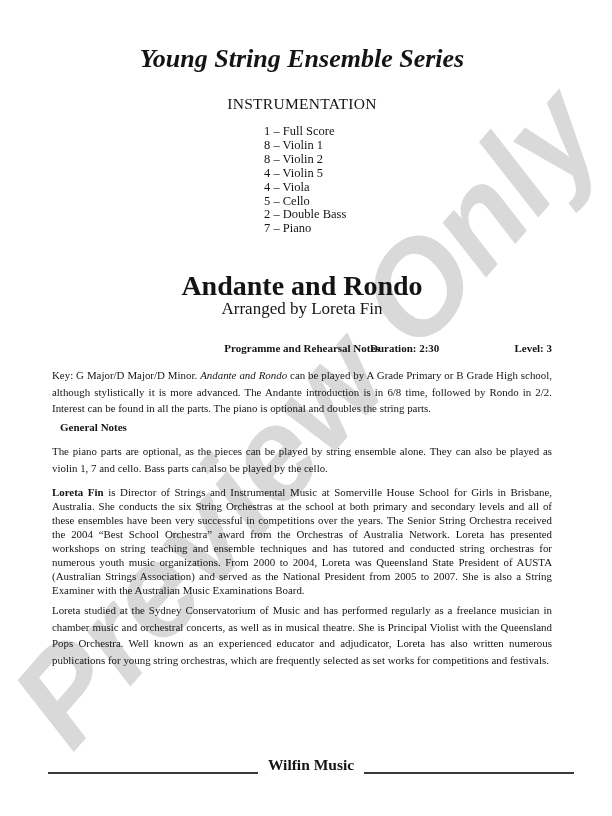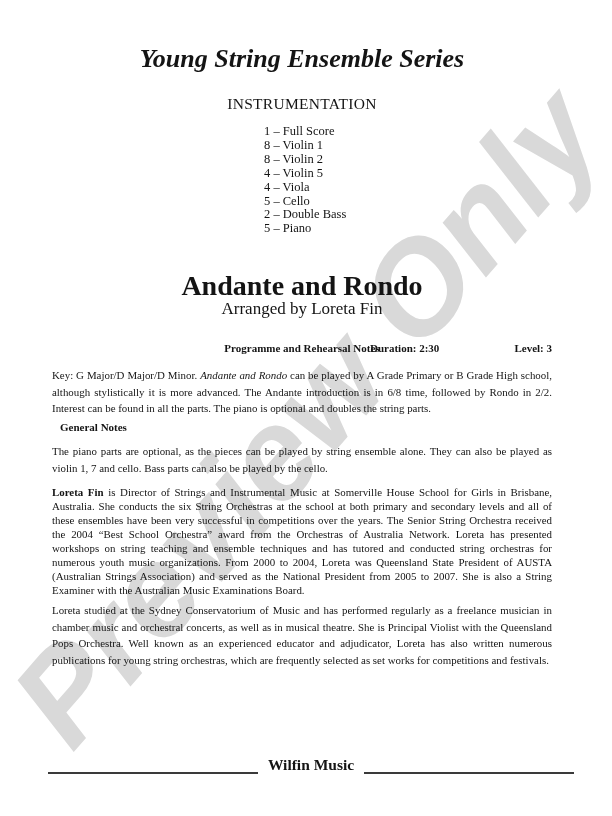--- a/index.html
+++ b/index.html
@@ -91,21 +91,21 @@
     <h2 class="instr-heading centered">INSTRUMENTATION</h2>
 
     <div class="instr-list">
       <div>1 – Full Score</div>
       <div>8 – Violin 1</div>
       <div>8 – Violin 2</div>
       <div>4 – Violin 5</div>
       <div>4 – Viola</div>
       <div>5 – Cello</div>
       <div>2 – Double Bass</div>
-      <div>5 – Piano</div>
+      <div>7 – Piano</div>
     </div>
 
     <h1 class="piece-title centered">Andante and Rondo</h1>
 
     <p class="arranger centered">Arranged by Loreta Fin</p>
 
     <div class="meta-row">
       <span>Programme and Rehearsal Notes</span>
       <span class="meta-duration">Duration: 2:30</span>
       <span class="meta-level">Level: 3</span>

